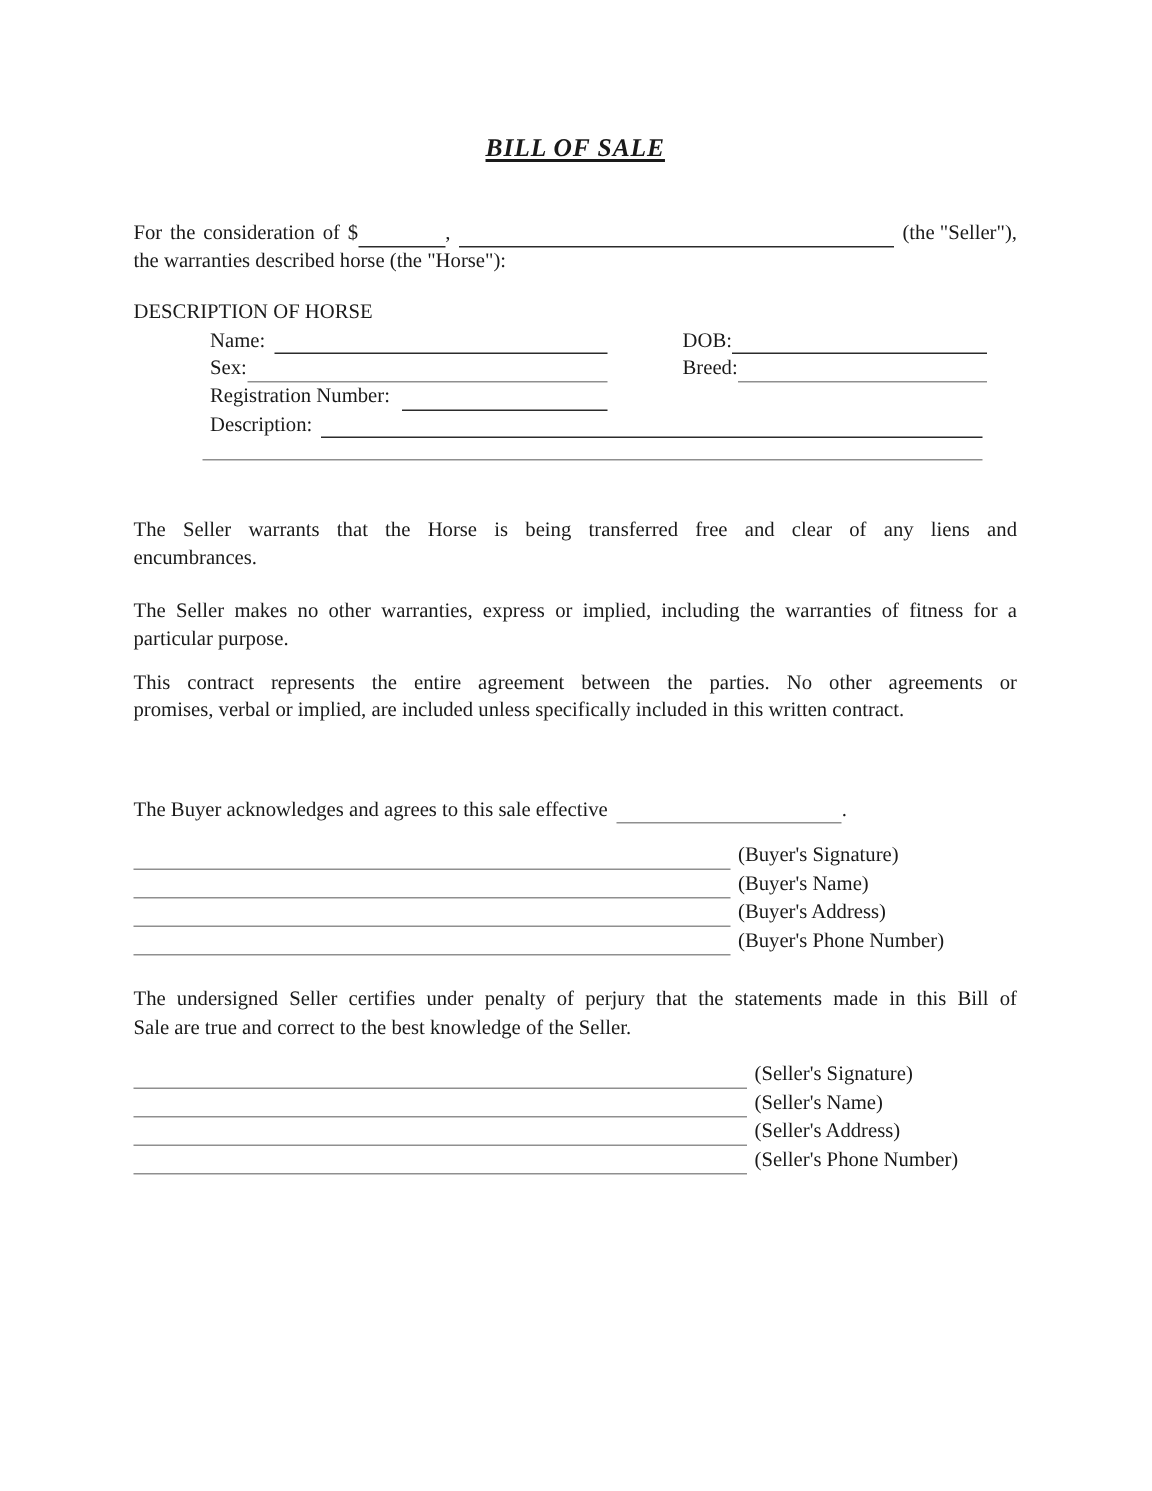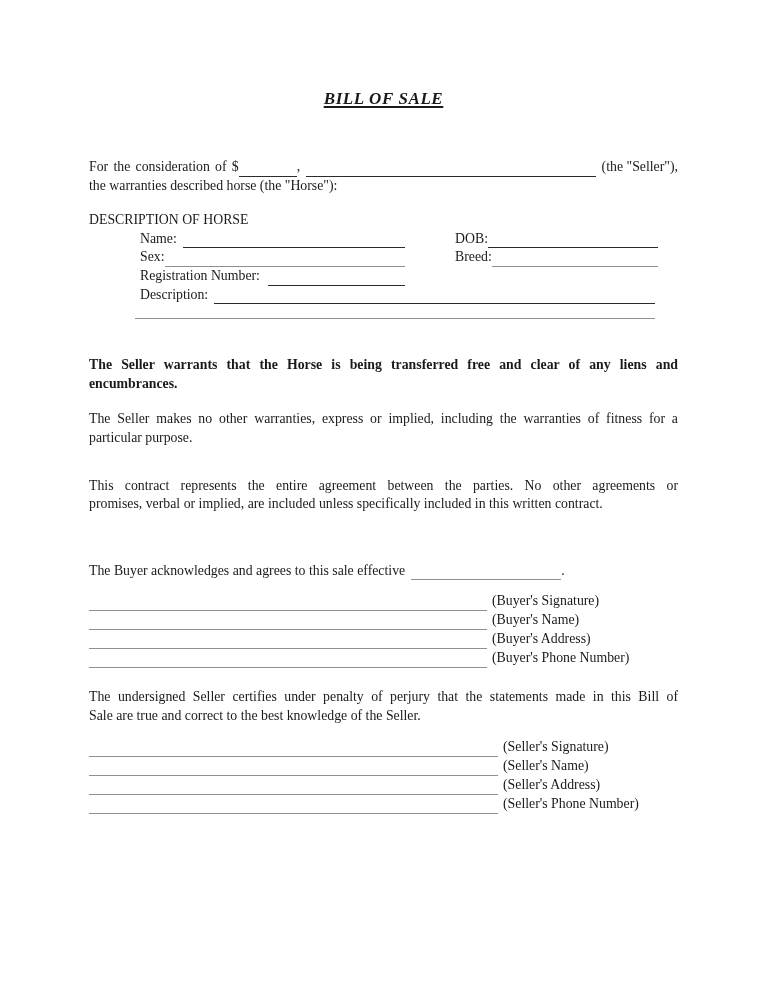--- a/index.html
+++ b/index.html
@@ -29,36 +29,36 @@
     text-underline-offset: 2px;
   }
   .frow { display: flex; align-items: stretch; }
   .blank { display: block; border-bottom: 1px solid #2b2b2b; }
   .gy { border-bottom-color: #8f8f8f; }
   .grow { flex: 1 1 auto; }
   .w58 { width: 58px; }
   .ml6 { margin-left: 6px; }
   .ml8 { margin-left: 8px; }
   .ws  { word-spacing: 1.8px; }
-  .intro { margin-top: 48px; }
+  .intro { margin-top: 36px; }
   .desc-head { margin-top: 16px; }
   .cell-l { width: 265px; margin-left: 51px; display: flex; }
   .cell-r { width: 203px; margin-left: 50px; display: flex; }
   .cell-full { flex: 1 1 auto; margin-left: 51px; margin-right: 23px; display: flex; }
   .cont-line {
     margin-left: 46px;
     margin-top: 14px;
     width: 520px;
     height: 0;
     border-bottom: 1px solid #8f8f8f;
   }
   .para { text-align: left; }
-  .p1 { margin-top: 37px; font-weight: bold; }
+  .p1 { margin-top: 37px; }
   .p2 { margin-top: 17px; }
-  .p3 { margin-top: 29px; }
+  .p3 { margin-top: 10px; }
   .jl { text-align: justify; text-align-last: justify; }
   .ack { margin-top: 48px; }
   .ack-blank { width: 150px; }
   .sigs { margin-top: 12px; }
   .srow { height: 19px; display: flex; align-items: stretch; text-align: right; }
   .sig-line { width: 398px; border-bottom: 1px solid #8f8f8f; display: block; }
   .sigs-seller .sig-line { width: 409px; }
   .sig-label { margin-left: 5px; white-space: nowrap; }
   .cert { margin-top: 20px; }
 </style>

